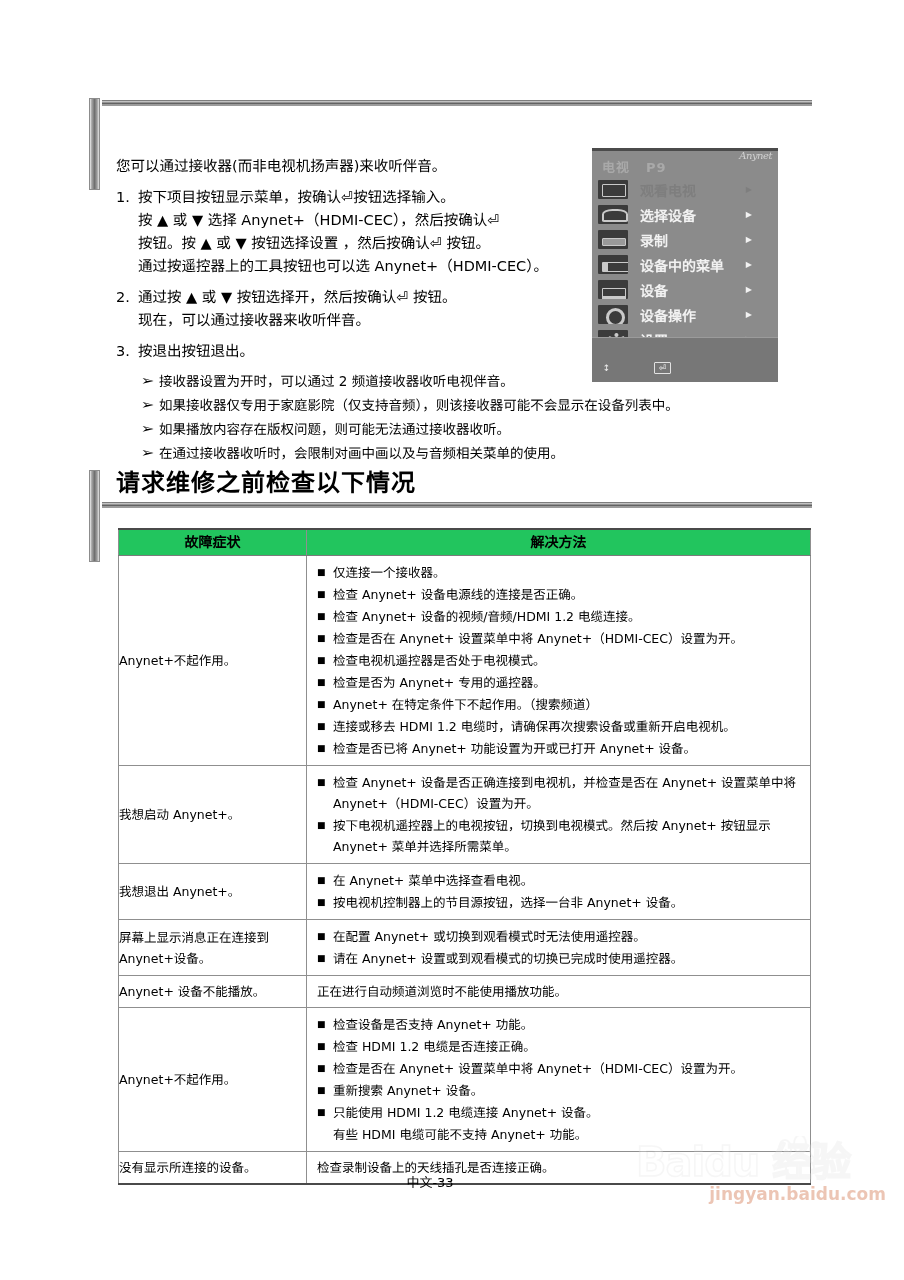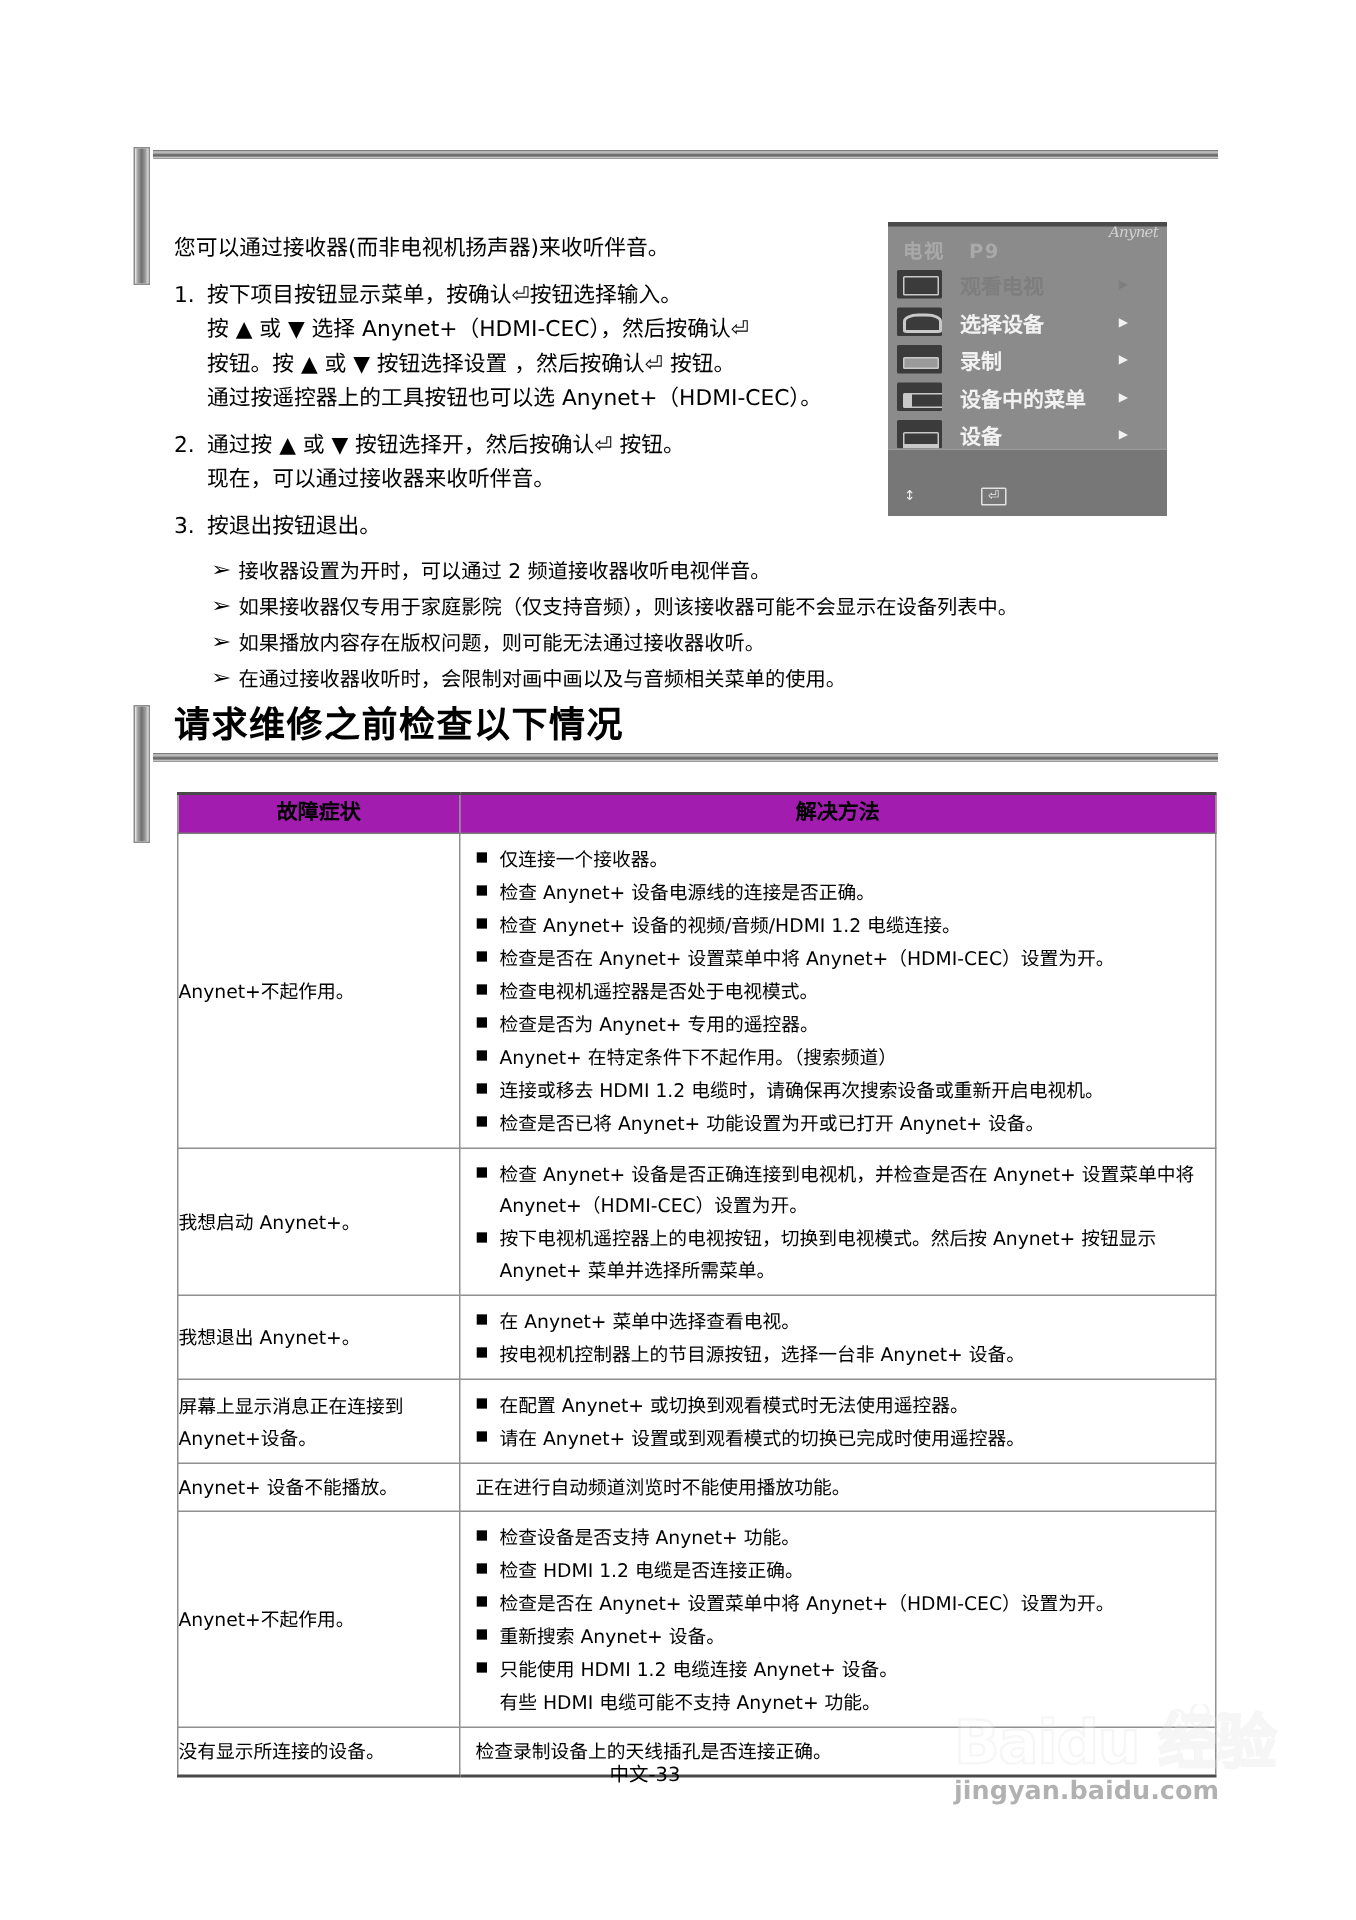--- a/index.html
+++ b/index.html
@@ -111,21 +111,21 @@
     transform: scaleX(1.25);
   }
   .note-wide { width: 600px; }
 
   
   .osd {
     position: absolute;
     left: 592px;
     top: 148px;
     width: 186px;
-    height: 196px;
+    height: 234px;
     background: #8b8b8b;
     border-top: 3px solid #4b4b4b;
     box-sizing: border-box;
     overflow: hidden;
     font-size: 8.5px;
     color: #efefef;
   }
   .osd-logo {
     position: absolute;
     right: 6px;
@@ -226,21 +226,21 @@
     font-size: 12.5px;
     line-height: 21px;
   }
   .tbl th, .tbl td {
     border: 1px solid #8f8f8f;
     vertical-align: middle;
     padding: 5px 8px;
     box-sizing: border-box;
   }
   .tbl thead th {
-    background: #a21caf;
+    background: #22c55e;
     border-top: 2px solid #4a4a4a;
     border-bottom: 1px solid #7b7b7b;
     font-size: 14px;
     font-weight: bold;
     text-align: center;
     height: 26px;
     padding: 2px 8px;
   }
   .col-sym { width: 188px; }
   .col-sol { width: 504px; }
@@ -295,24 +295,25 @@
     font-weight: bold;
     color: #ffffff;
     -webkit-text-stroke: 1.5px #e2e2e2;
     letter-spacing: -1px;
     line-height: 44px;
     white-space: nowrap;
   }
   .wm-sub {
     font-size: 17px;
     font-weight: bold;
-    color: #000000;
+    color: #c2410c;
     letter-spacing: 0px;
     line-height: 20px;
     white-space: nowrap;
+    text-align: right;
   }
   .wm-paw {
     position: absolute;
     right: 58px;
     top: -4px;
     width: 54px;
     height: 44px;
   }
 </style>
 </head>

